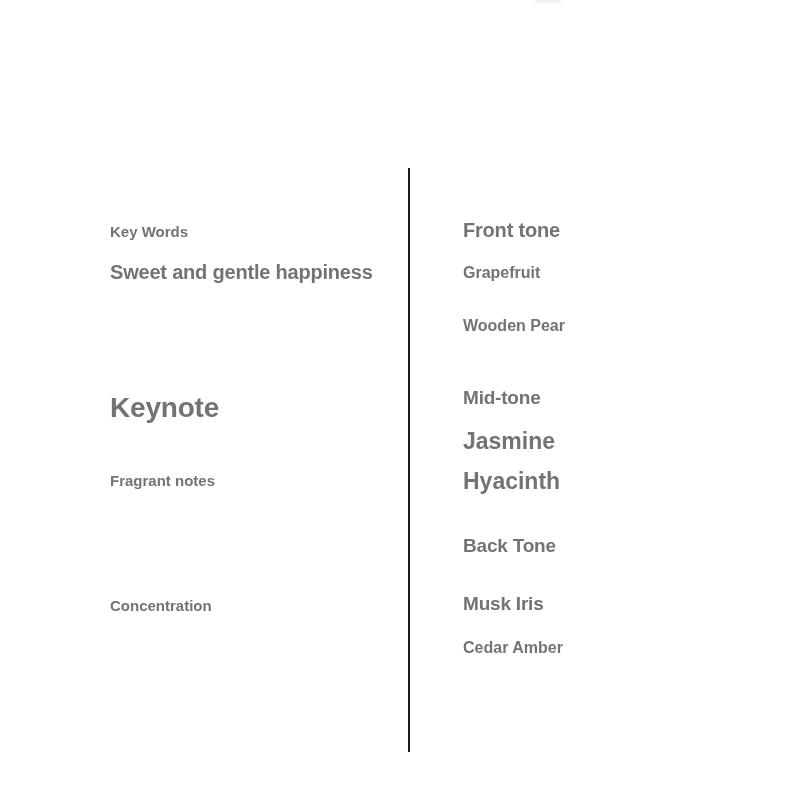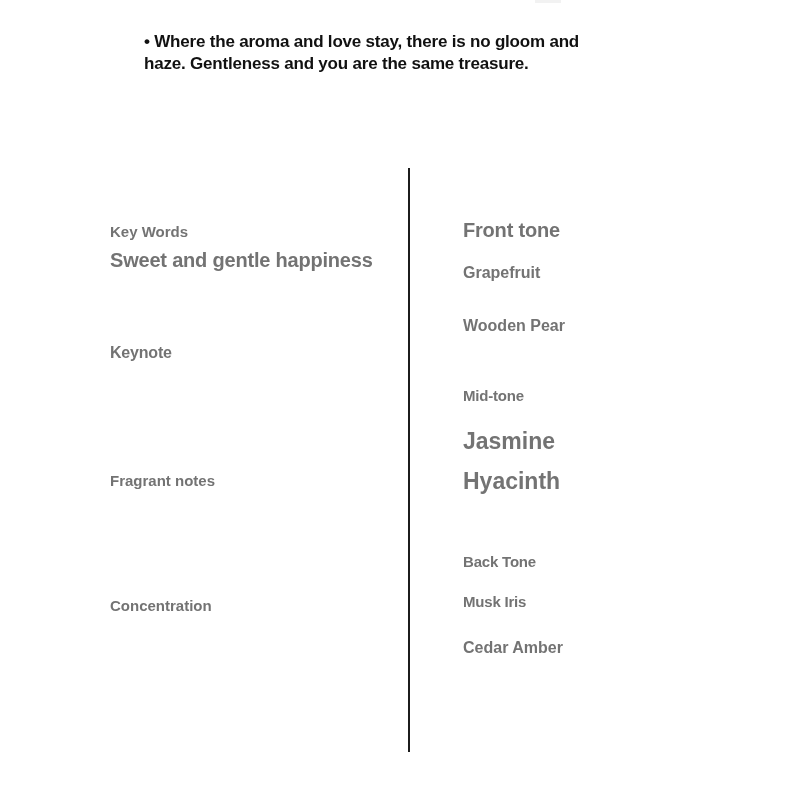--- a/index.html
+++ b/index.html
@@ -40,52 +40,50 @@
     font-weight: 700;
     line-height: 1.2;
     white-space: nowrap;
     color: #737373;
   }
   .col-l { left: 110px; }
   .col-r { left: 463px; }
   .fs15 { font-size: 15px; }
   .fs16 { font-size: 16px; }
   .fs18 { font-size: 23px; }
-  .fs19 { font-size: 15px; letter-spacing: -0.2px; }
+  .fs19 { font-size: 19px; letter-spacing: -0.2px; }
   .fs20 { font-size: 20px; letter-spacing: -0.2px; }
-  .fs21 { font-size: 16px; letter-spacing: -0.2px; }
+  .fs21 { font-size: 28px; letter-spacing: -0.2px; margin-top: 48px; }
 
   .y-kw-label { top: 223px; }
-  .y-kw-value { top: 248px; }
+  .y-kw-value { top: 260px; }
   .y-keynote-label { top: 343px; }
   .y-keynote-value { top: 388px; }
   .y-frag-label { top: 472px; }
   .y-frag-value { top: 508px; }
   .y-conc-label { top: 597px; }
   .y-conc-value { top: 633px; }
 
   .y-front-heading { top: 218px; }
   .y-front-n1 { top: 263px; }
   .y-front-n2 { top: 316px; }
   .y-mid-heading { top: 387px; }
   .y-mid-n1 { top: 428px; }
   .y-mid-n2 { top: 468px; }
-  .y-back-heading { top: 553px; }
+  .y-back-heading { top: 535px; }
   .y-back-n1 { top: 593px; }
   .y-back-n2 { top: 638px; }
 </style>
 </head>
 <body>
 
 <div class="canvas">
 
   <div class="top-artifact"></div>
 
-  <p class="tagline">•  Where the aroma and love stay, there is no gloom and
-haze. Gentleness and you are the same treasure.</p>
 
   <div class="divider"></div>
 
   <p class="line col-l fs15 y-kw-label">Key Words</p>
   <p class="line col-l fs20 y-kw-value">Sweet and gentle happiness</p>
 
   <p class="line col-l fs21 y-keynote-label">Keynote</p>
 
   <p class="line col-l fs15 y-frag-label">Fragrant notes</p>
 

